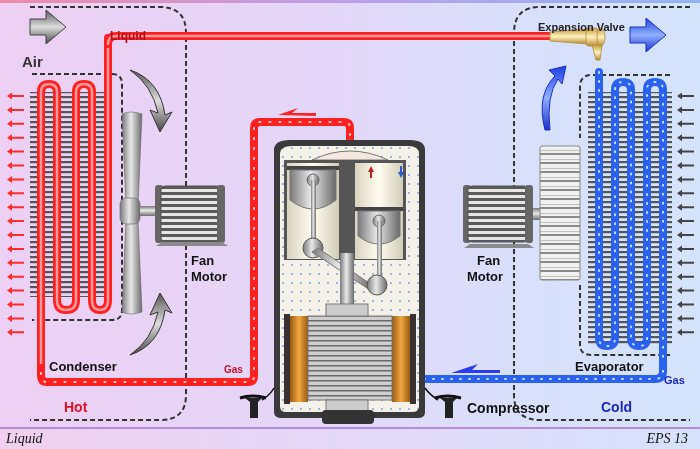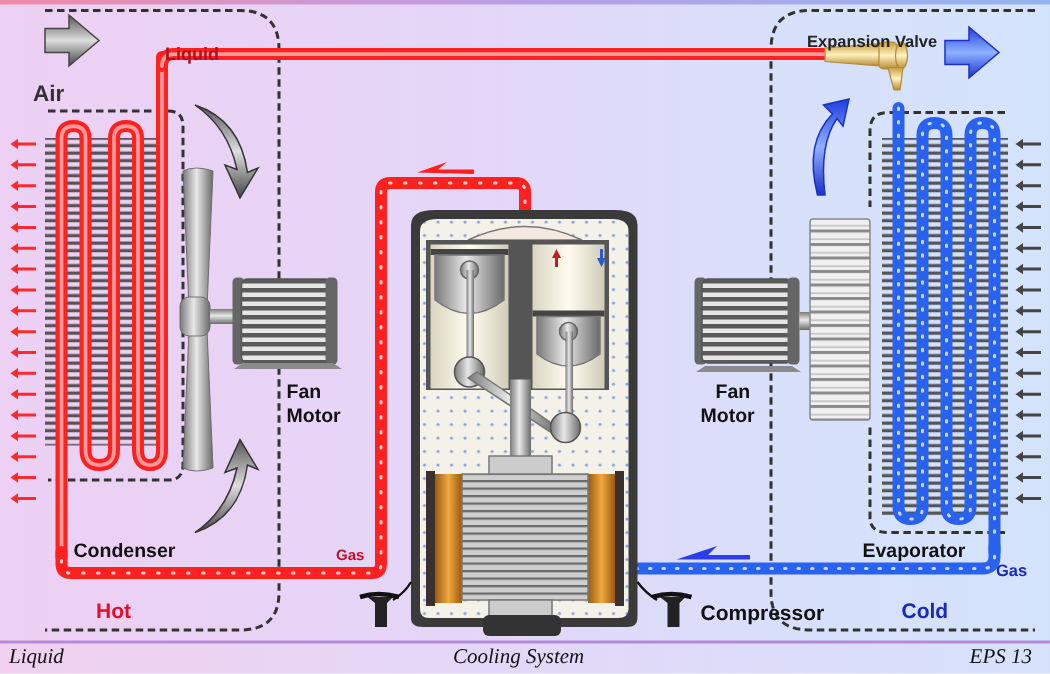--- a/index.html
+++ b/index.html
@@ -258,16 +258,15 @@
   <text class="lbl" x="575" y="371" font-size="13" fill="#111">Evaporator</text>
   <text class="lbl" x="224" y="373" font-size="10" fill="#c0102a">Gas</text>
   <text class="lbl" x="664" y="384" font-size="11" fill="#1a2ab8">Gas</text>
   <text class="lbl" x="64" y="412" font-size="14" fill="#e0102a">Hot</text>
   <text class="lbl" x="601" y="412" font-size="14" fill="#1a2ab8">Cold</text>
   <text class="lbl" x="467" y="413" font-size="14" fill="#111">Compressor</text>
 </svg>
 
 <div id="footer">
   <span style="left:6px">Liquid</span>
-  <span style="left:302px">Cooling System</span>
   <span style="right:12px">EPS 13</span>
 </div>
 </div>
 
 </body></html>

